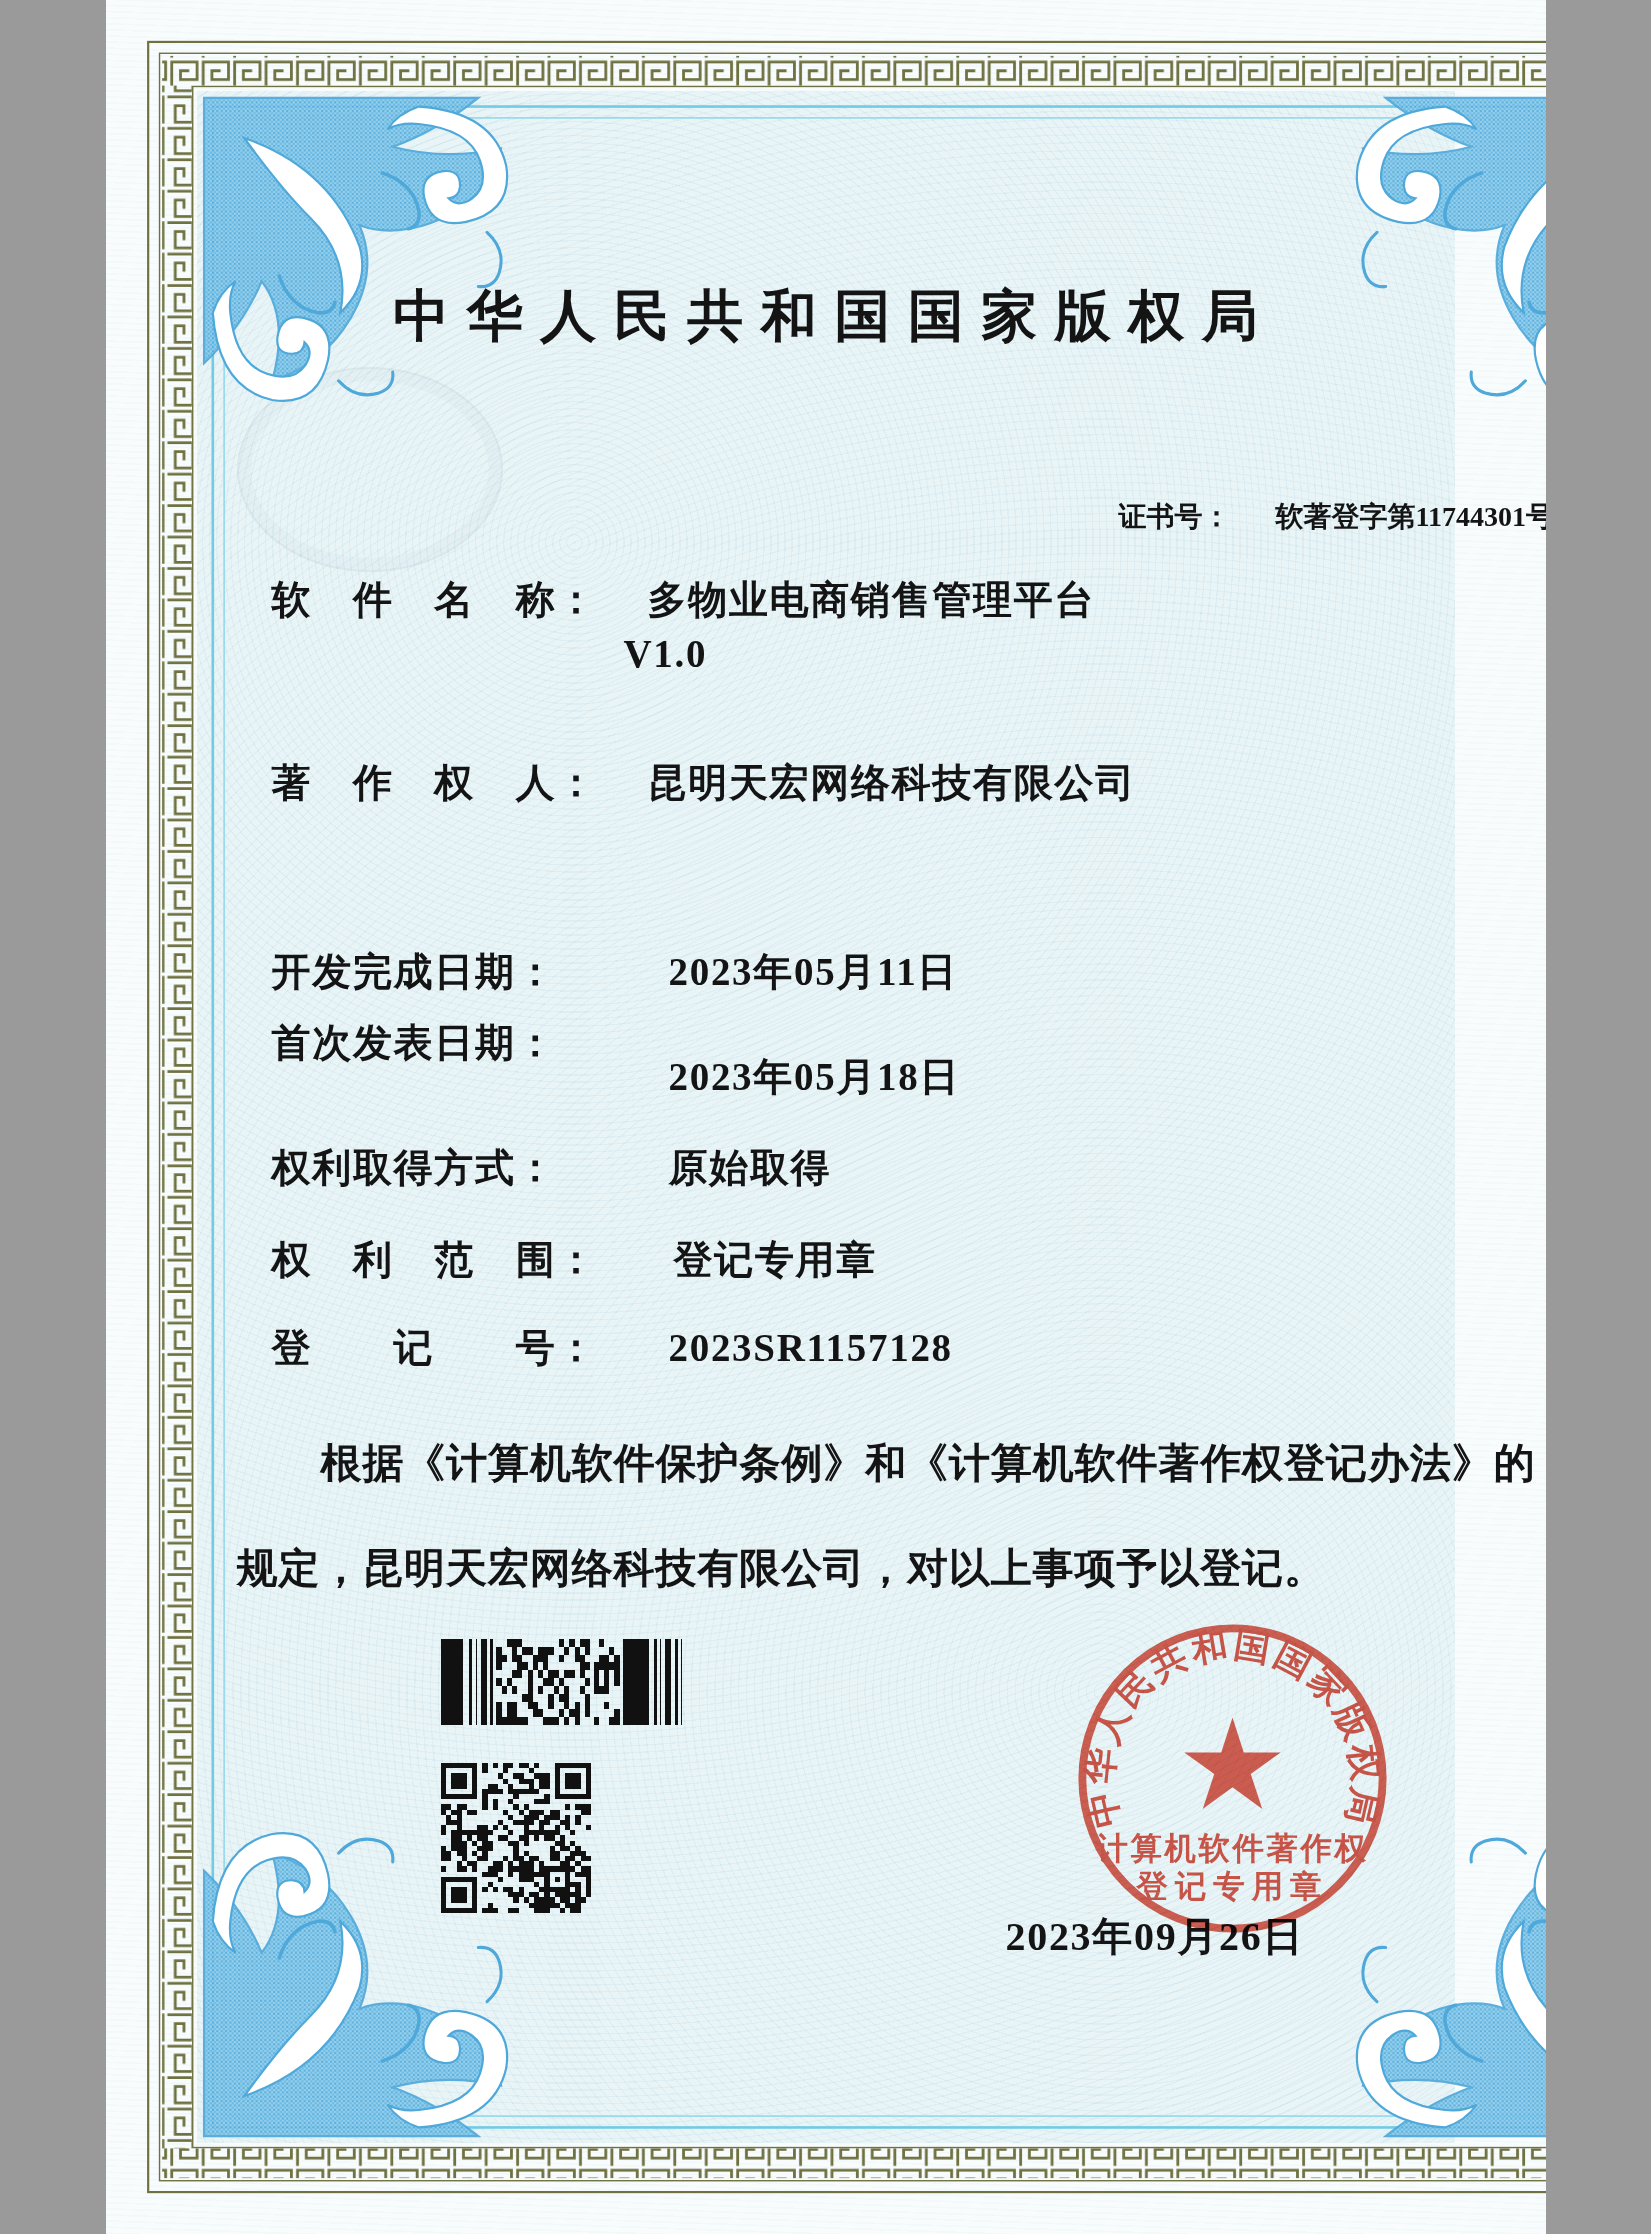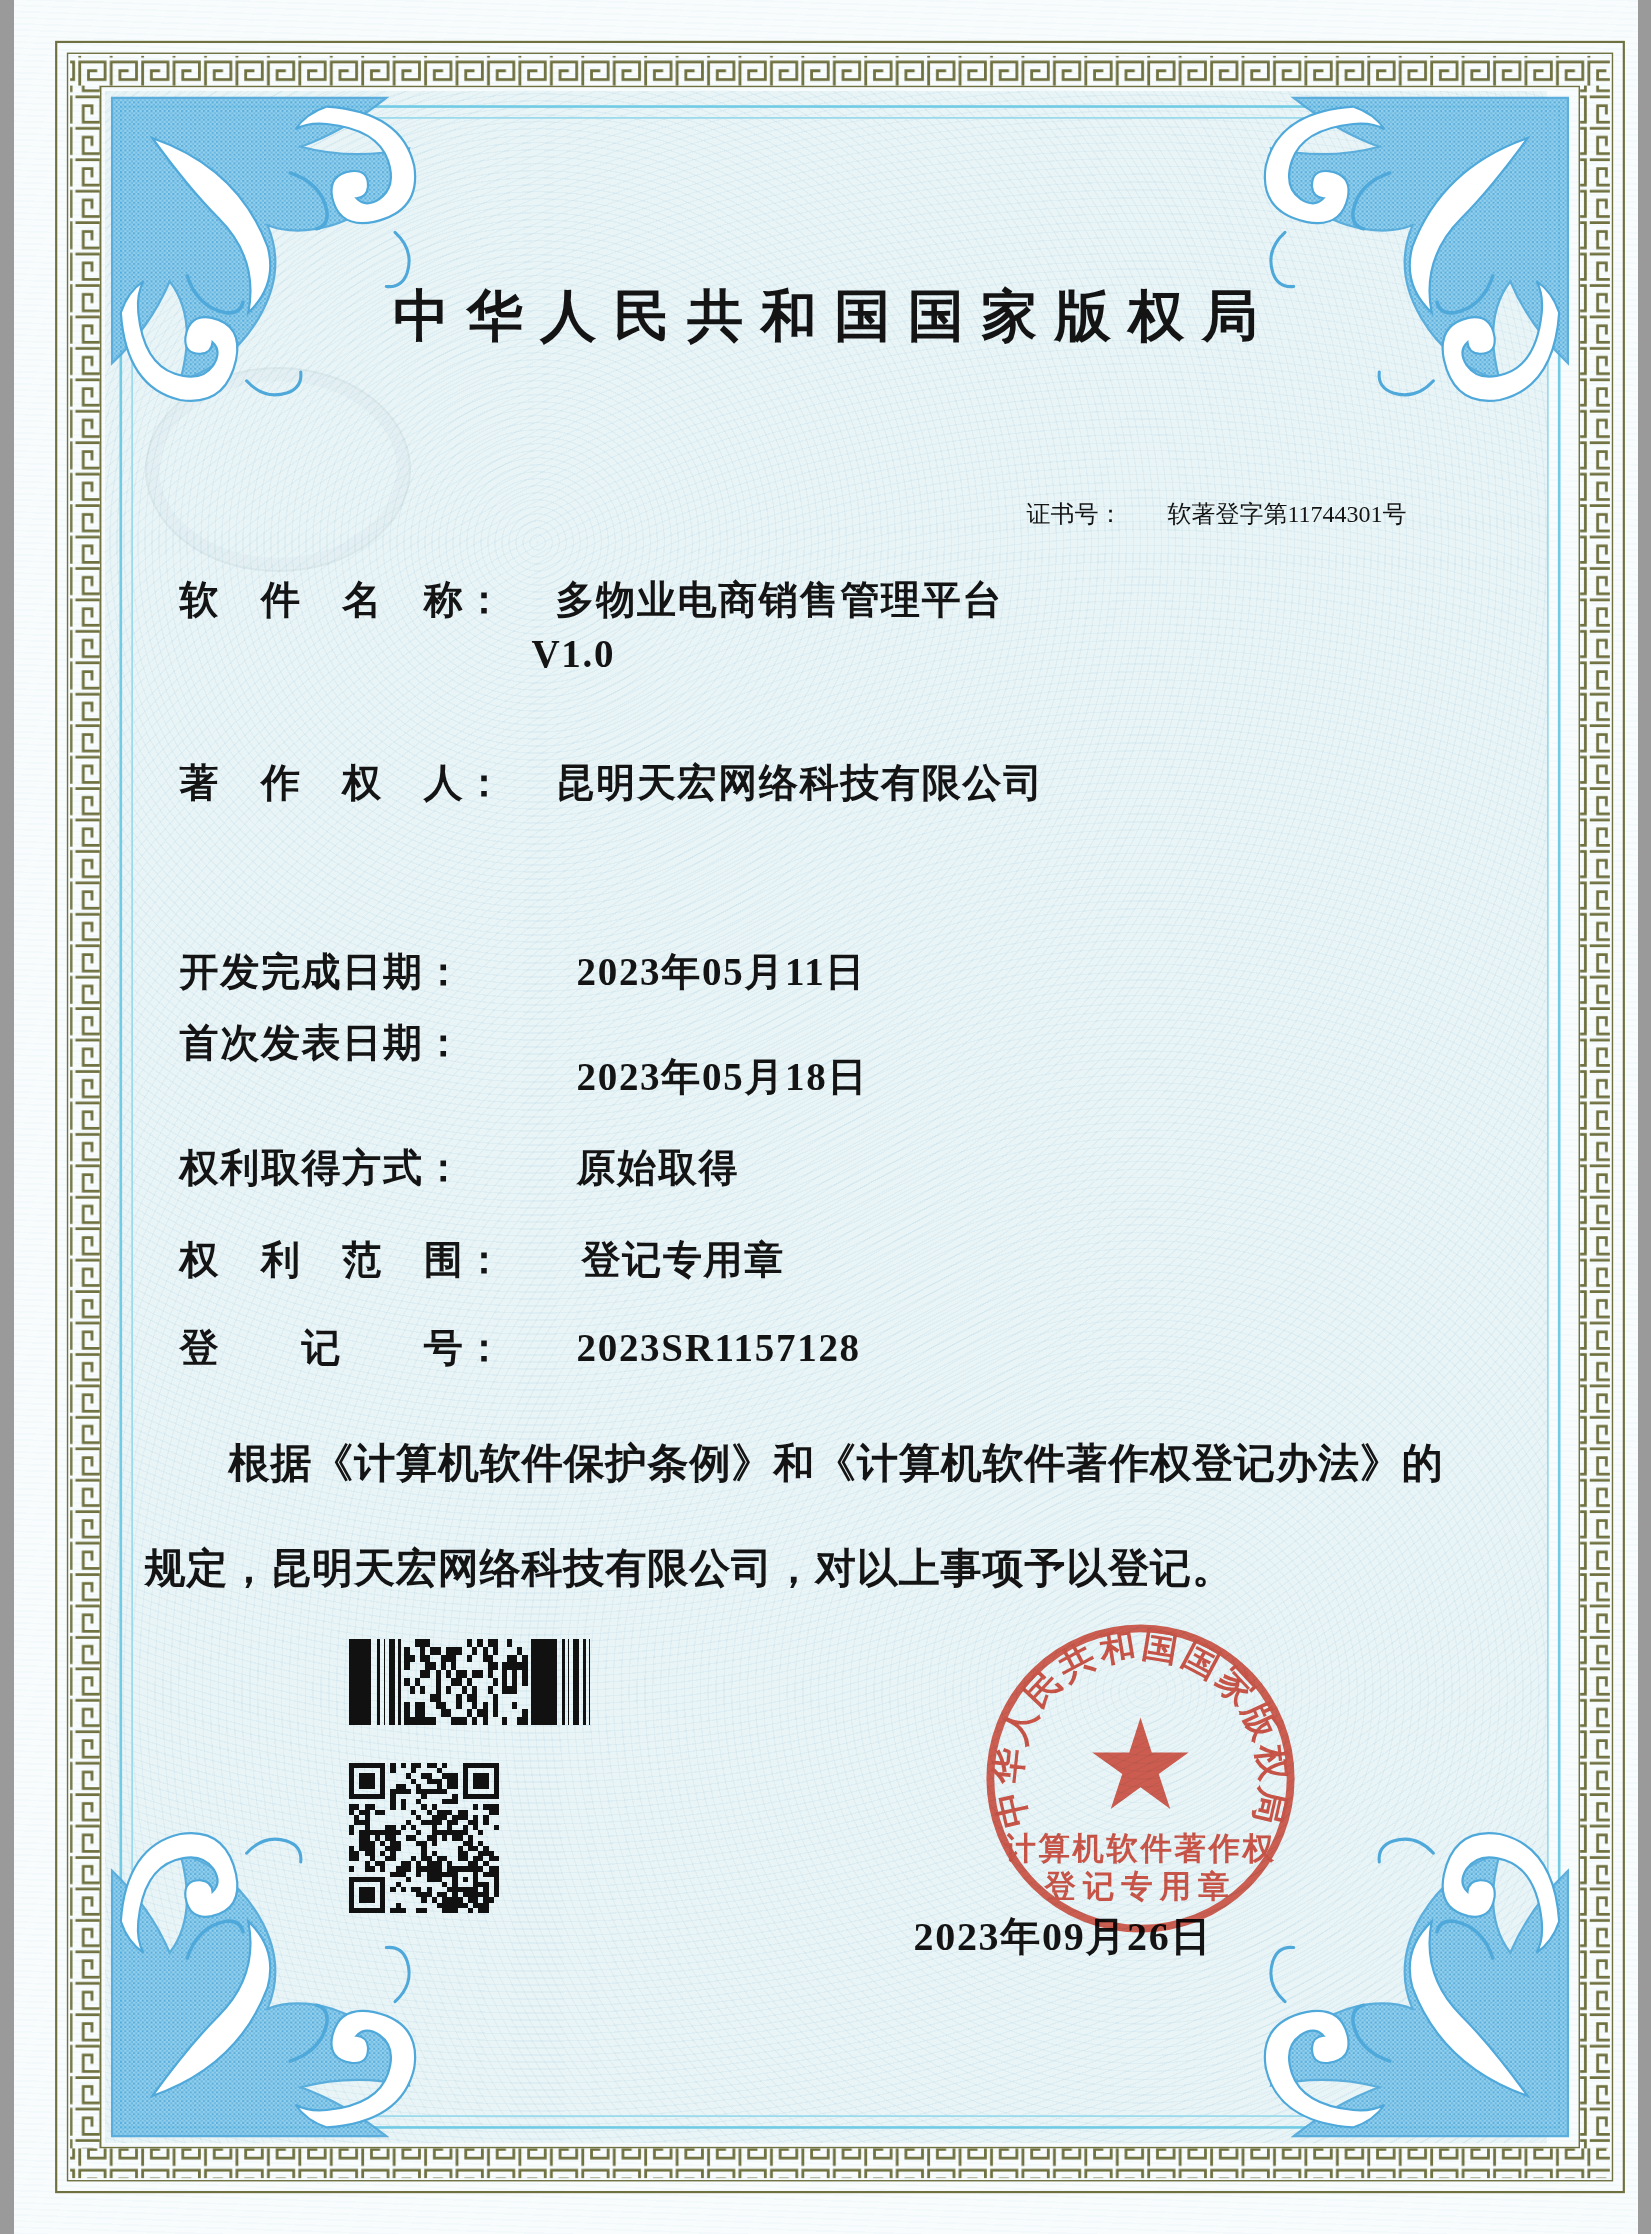--- a/index.html
+++ b/index.html
@@ -1,18 +1,18 @@
 <!DOCTYPE html>
 <html style="font-size:14px"><head>
 <meta charset="utf-8">
 <style>
   html,body{margin:0;padding:0;background:#9a9a9a;}
   .page{
     position:relative;
-    width:1624px;height:2234px;
+    width:1440px;height:2234px;
     margin:0 auto;
     background:
       repeating-linear-gradient(2deg, rgba(160,205,220,.06) 0 1.7px, transparent 1.7px 6.1px),
       #f8fcfd;
     overflow:hidden;
     font-family:"Liberation Serif","DejaVu Serif",serif;
     color:#141414;
   }
   .abs{position:absolute;}
   .interior{
@@ -32,21 +32,21 @@
     left:0;right:0;top:279px;text-align:center;
     font-size:56px;font-weight:bold;letter-spacing:17.5px;
     text-indent:17.5px;white-space:nowrap;
   }
   .title2{
     left:0;right:0;top:374px;text-align:center;
     font-size:75px;font-weight:bold;letter-spacing:6.1px;
     text-indent:6.1px;white-space:nowrap;
   }
   .certno{
-    left:1013px;top:498px;font-size:24px;font-weight:400;white-space:nowrap;
+    left:1013px;top:498px;font-size:28px;font-weight:700;white-space:nowrap;
   }
   .certno .gap{display:inline-block;width:45px;}
   .row-label{
     font-family:"Liberation Sans","DejaVu Sans",sans-serif;
     font-size:39px;font-weight:bold;line-height:1;white-space:nowrap;
     letter-spacing:1.7px;
   }
   .row-value{
     font-size:39px;font-weight:600;line-height:1;white-space:nowrap;
     letter-spacing:1.7px;

